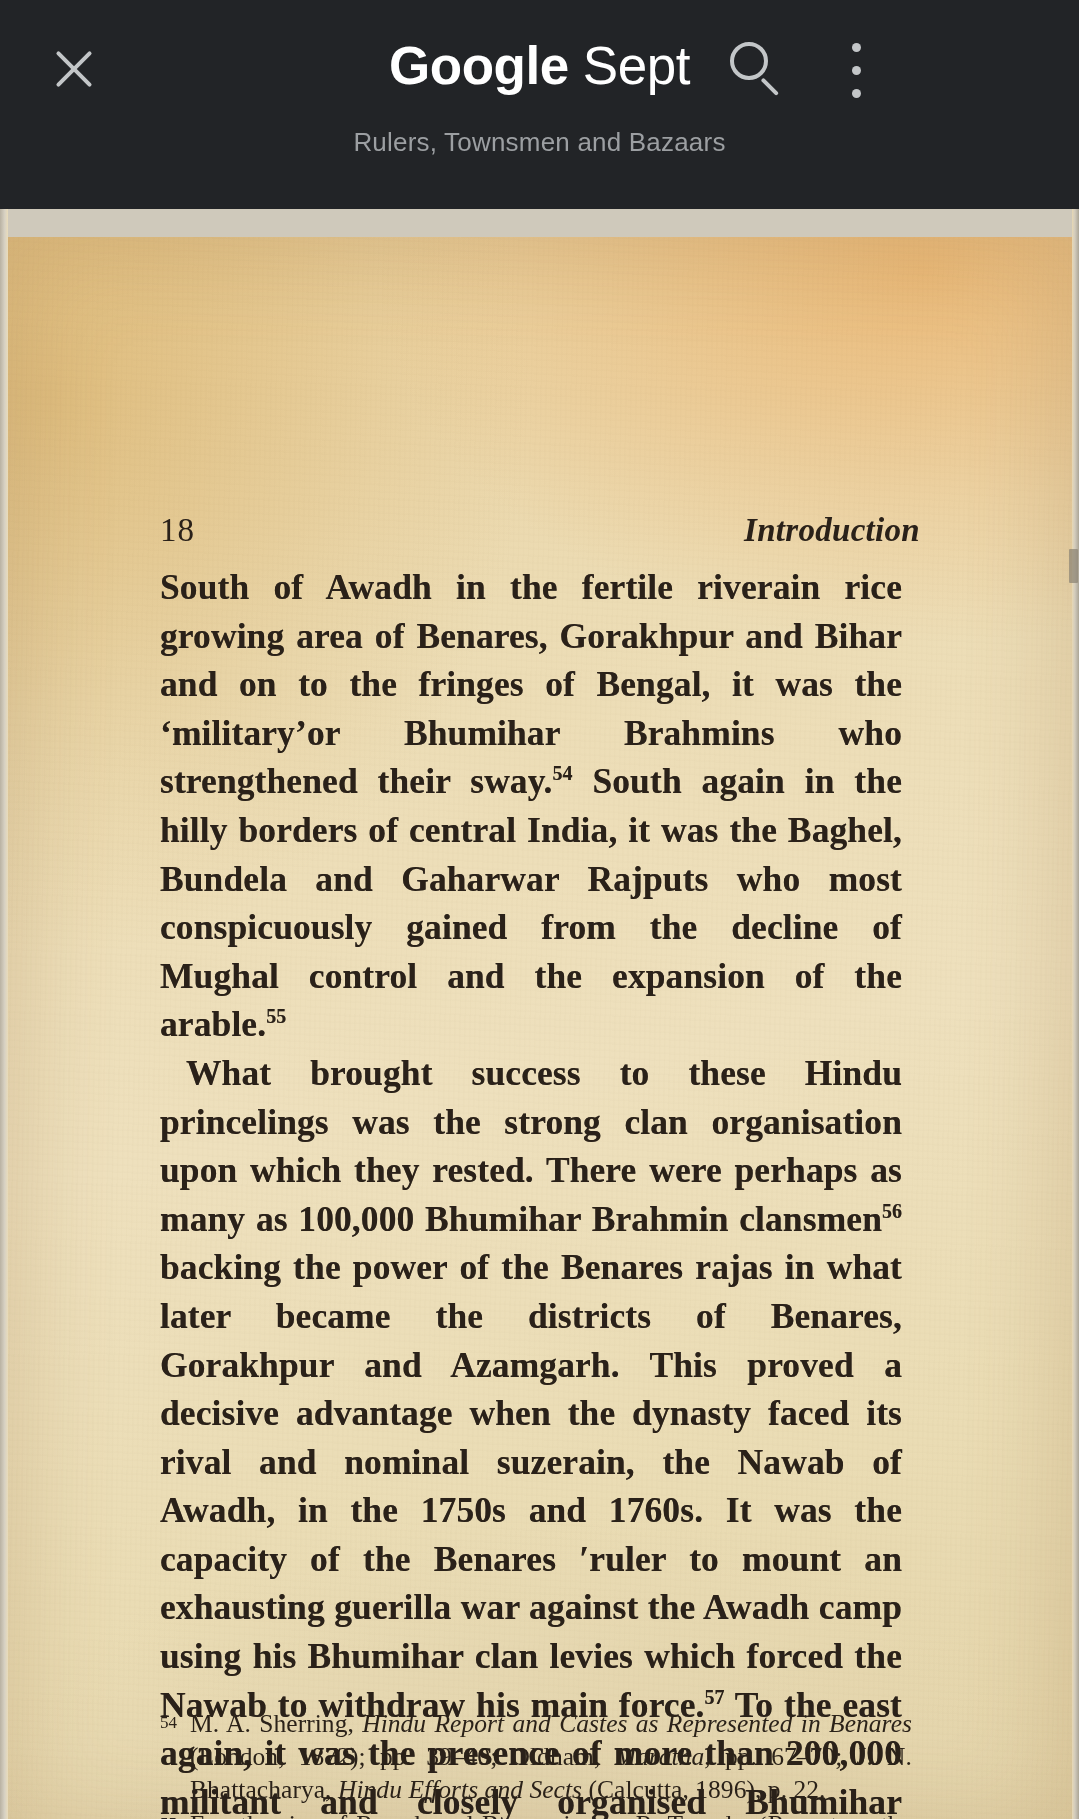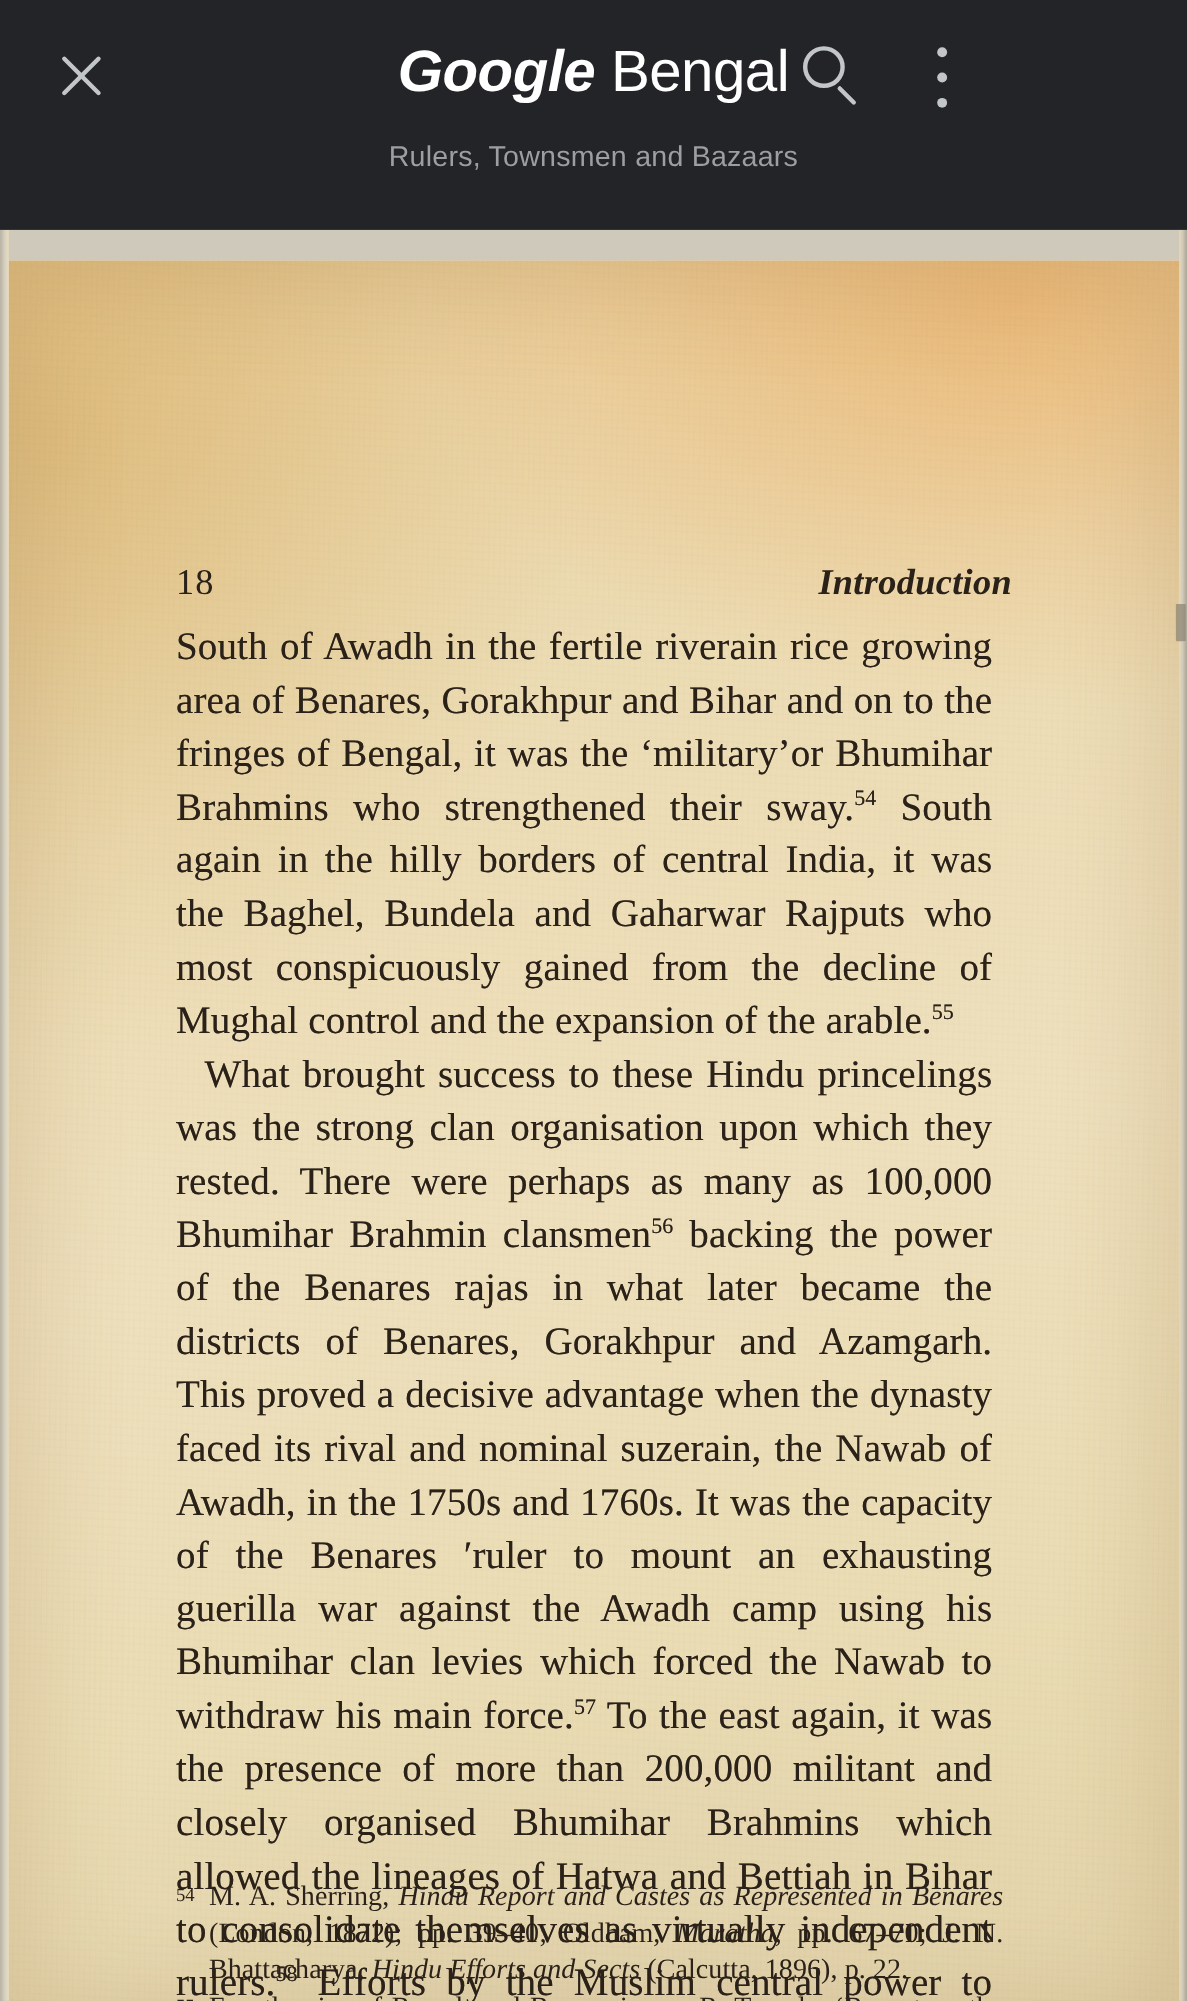--- a/index.html
+++ b/index.html
@@ -26,21 +26,21 @@
   #close-btn:before { transform:translate(-50%,-50%) rotate(45deg); }
   #close-btn:after  { transform:translate(-50%,-50%) rotate(-45deg); }
 
   #brand {
     position:absolute; left:0; top:29px; width:1079px;
     text-align:center;
     font-family:"Liberation Sans", sans-serif;
     font-size:53px; line-height:74px; color:#ffffff;
     letter-spacing:-0.5px; white-space:nowrap;
   }
-  #brand .g { font-weight:bold;font-style:italic; }
+  #brand .g { font-weight:bold; }
   #brand .b { font-weight:400; }
 
   #search-btn {
     position:absolute; left:722px; top:36px; width:68px; height:68px; cursor:pointer;
   }
   #search-btn .ring {
     position:absolute; left:8px; top:6px; width:38px; height:38px;
     border:4px solid #c3c6c8; border-radius:50%;
   }
   #search-btn .handle {
@@ -117,21 +117,21 @@
   }
 
   #body-col {
     left:152px; top:326px; width:742px;
   }
   .para {
     font-size:35.5px; line-height:48.6px;
     text-align:justify; text-align-last:left;
     letter-spacing:0.1px; word-spacing:0.3px;
     color:#2a2119;
-    font-weight:400;
+    font-weight:700;
     text-shadow:0 0 0.6px rgba(42,33,25,0.55);
   }
   .para + .para { text-indent:26px; }
   sup.fn {
     font-size:20px; vertical-align:super; line-height:0;
     letter-spacing:0;
   }
 
   
   #footnotes {
@@ -160,21 +160,21 @@
   }
 </style>
 </head>
 <body>
 
 <div id="appbar">
 
   <div id="close-btn"></div>
 
   <div id="brand">
-    <span class="g">Google</span><span class="b"> Bengal</span>
+    <span class="g">Google</span><span class="b"> Sept</span>
   </div>
 
   <div id="search-btn">
     <span class="ring"></span>
     <span class="handle"></span>
   </div>
 
   <div id="menu-btn">
     <i></i>
     <i></i>

